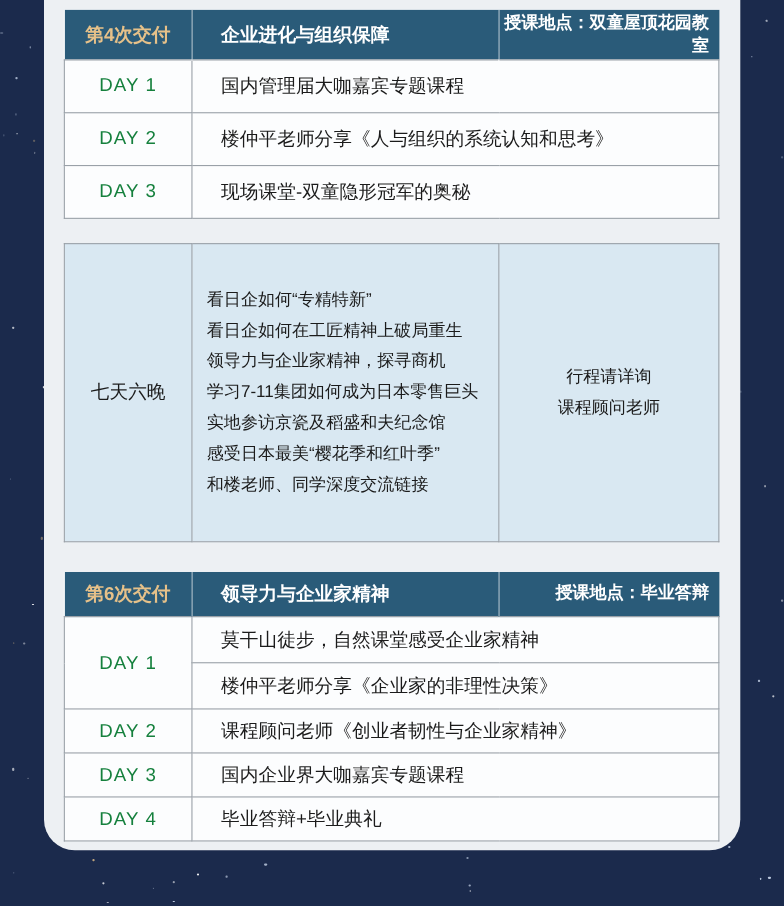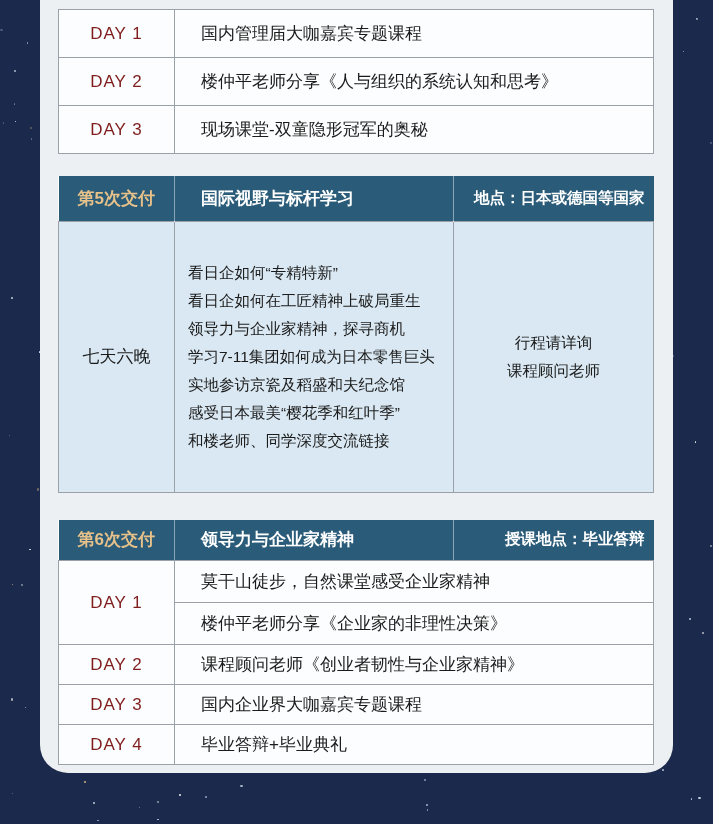--- a/index.html
+++ b/index.html
@@ -67,21 +67,21 @@
   }
   .sched tr.head td.hloc{
     border-left:1px solid rgba(255,255,255,0.45);
     text-align:right;
     padding-right:9px;
     font-size:15.5px;
   }
   
   .sched td.day{
     text-align:center;
-    color:#7f1d1d;
+    color:#15803d;
     letter-spacing:1px;
   }
   .sched td.item{
     padding-left:26px;
   }
   .sched.t1 tr.row td{height:48px;}
   .sched.t3 tr.row td{height:40px;}
   .sched.t3 tr.rowsub td{height:42px;}
   
   .sched.t2 td{background:var(--highlight-bg);}
@@ -367,20 +367,25 @@
 
   <div class="card">
 
     <table class="sched t1">
       <colgroup>
           <col style="width:116px">
           <col style="width:279px">
           <col style="width:200px">
         </colgroup>
       <tbody>
+          <tr class="head">
+        <td class="hlabel">第4次交付</td>
+        <td class="htitle">企业进化与组织保障</td>
+        <td class="hloc">授课地点：双童屋顶花园教室</td>
+      </tr>
       <tr class="row">
         <td class="day">DAY 1</td>
         <td class="item" colspan="2">国内管理届大咖嘉宾专题课程</td>
       </tr>
       <tr class="row">
         <td class="day">DAY 2</td>
         <td class="item" colspan="2">楼仲平老师分享《人与组织的系统认知和思考》</td>
       </tr>
       <tr class="row">
         <td class="day">DAY 3</td>
@@ -389,25 +394,20 @@
     </tbody>
       </table>
 
     <table class="sched t2">
       <colgroup>
           <col style="width:116px">
           <col style="width:279px">
           <col style="width:200px">
         </colgroup>
       <tbody>
-          <tr class="head">
-        <td class="hlabel">第5次交付</td>
-        <td class="htitle">国际视野与标杆学习</td>
-        <td class="hloc">地点：日本或德国等国家</td>
-      </tr>
       <tr>
         <td class="duration">七天六晚</td>
         <td class="content">
           <div>看日企如何“专精特新”</div>
           <div>看日企如何在工匠精神上破局重生</div>
           <div>领导力与企业家精神，探寻商机</div>
           <div>学习7-11集团如何成为日本零售巨头</div>
           <div>实地参访京瓷及稻盛和夫纪念馆</div>
           <div>感受日本最美“樱花季和红叶季”</div>
           <div>和楼老师、同学深度交流链接</div>

